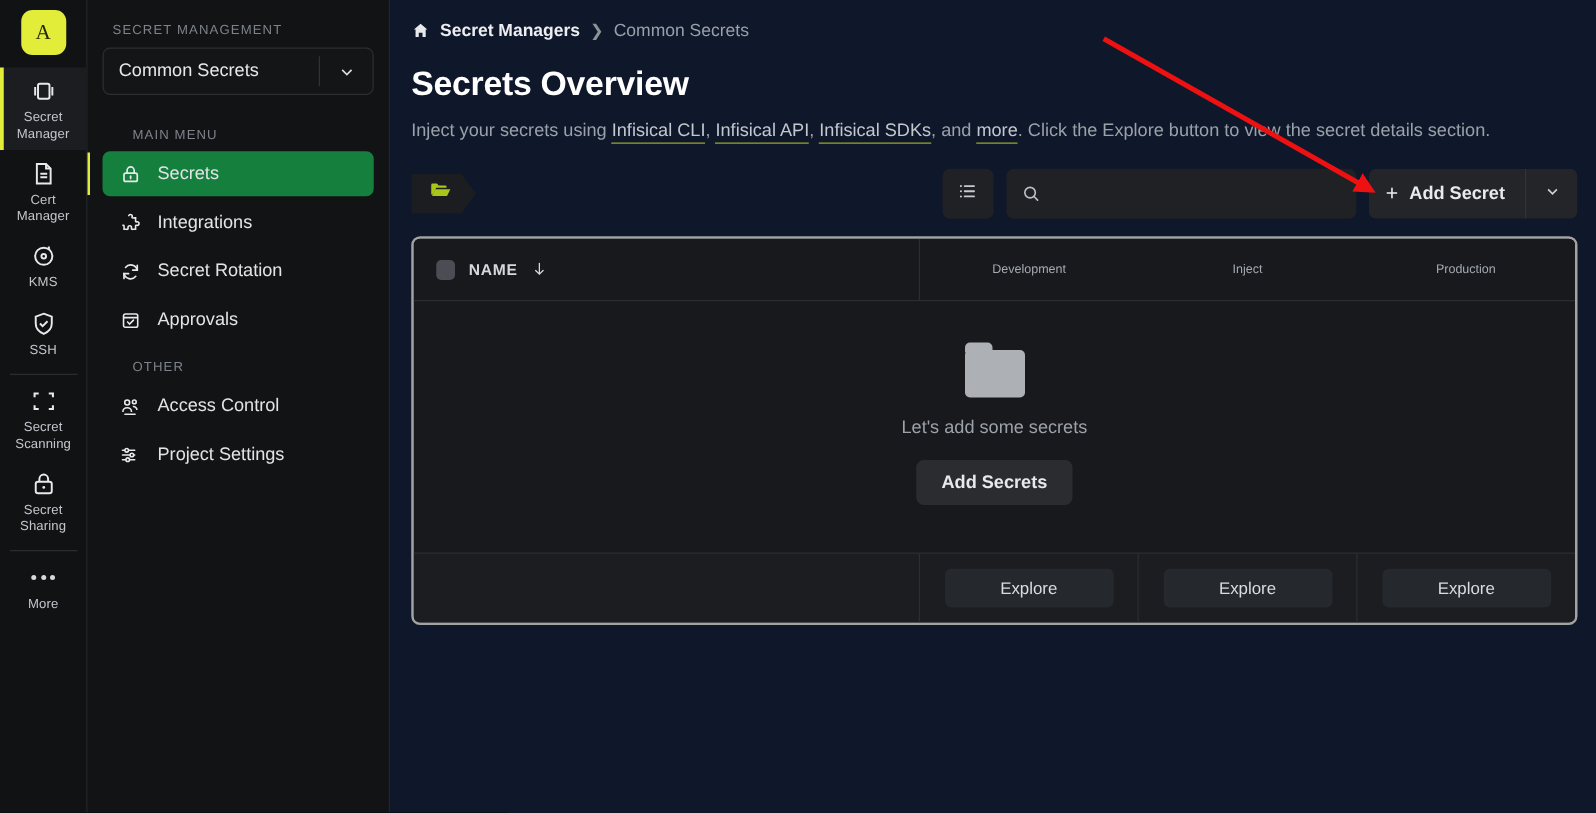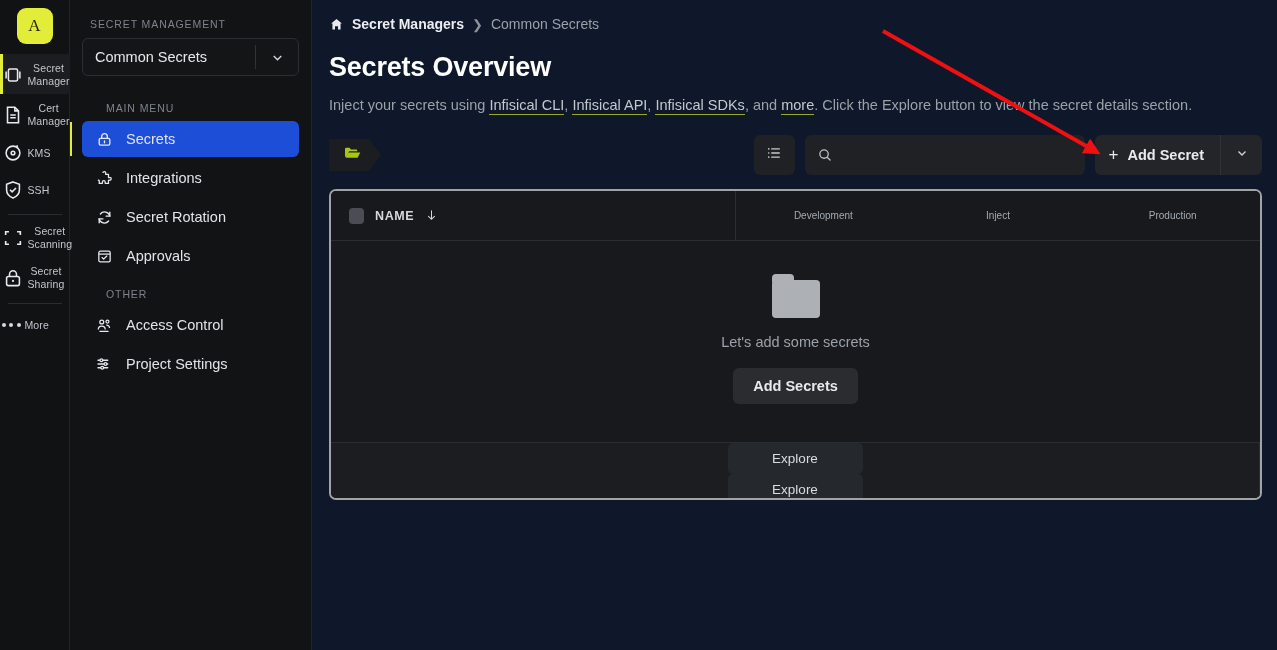--- a/index.html
+++ b/index.html
@@ -23,21 +23,21 @@
   .logo {
     width: 36px; height: 36px; border-radius: 9px;
     background: #e1ed38;
     display: flex; align-items: center; justify-content: center;
     font-size: 17px; font-weight: 500; color: #25260a;
     margin-bottom: 10px;
     font-family: "Liberation Serif", serif;
   }
   .rail-item {
     width: 70px; padding: 8px 2px 7px;
-    display: flex; flex-direction: row; align-items: center; gap: 4px;
+    display: flex; flex-direction: column; align-items: center; gap: 4px;
     position: relative;
     color: #c8cbd0;
   }
   .rail-item.active { background: #1c1d20; }
   .rail-item.active::before {
     content: ""; position: absolute; left: 0; top: 0; bottom: 0;
     width: 3px; background: #e1ed38;
   }
   .rail-label {
     font-size: 10.5px; line-height: 12.5px; text-align: center;
@@ -72,21 +72,21 @@
   .menu-caption {
     font-size: 10.5px; letter-spacing: .9px; color: #7e838c;
     text-transform: uppercase; margin: 0 0 7px 8px; padding-left: 16px;
   }
   .menu-caption.other { margin-top: 14px; }
   .nav-item {
     height: 36px; border-radius: 6px; display: flex; align-items: center;
     gap: 12px; padding-left: 12px; color: #e2e4e8; font-size: 14.5px;
     position: relative; margin-bottom: 3px;
   }
-  .nav-item.active { background: #1d4ed8; }
+  .nav-item.active { background: #15803d; }
   .nav-item.active::before {
     content: ""; position: absolute; left: -12px; top: 1px; bottom: 1px;
     width: 2px; background: #e1ed38;
   }
   .nav-item .nav-ico { width: 20px; display: flex; align-items: center; justify-content: center; color: #e2e4e8; }
 
   
   .main { flex: 1; height: 650px; background: #0f172a; padding: 14px 16px 0 17px; position: relative; }
   .crumb { display: flex; align-items: center; gap: 8px; height: 20px; margin-bottom: 18px; }
   .crumb .home { color: #e7e9ec; display: flex; align-items: center; }
@@ -156,21 +156,21 @@
   }
   .folder-big::before {
     content: ""; position: absolute; top: -6px; left: 0; width: 22px; height: 8px;
     background: #adb1b6; border-radius: 4px 4px 0 0;
   }
   .empty-text { font-size: 14.5px; color: #9ca2aa; margin-bottom: 18px; }
   .add-secrets-btn {
     background: #2a2c30; color: #e7e9ed; font-size: 14.5px; font-weight: bold;
     padding: 10px 20px; border-radius: 6px;
   }
-  .tfoot { display: flex; height: 56px; border-top: 1px solid #2a2d31; background: #1b1d20; flex-direction: column; }
+  .tfoot { display: flex; height: 56px; border-top: 1px solid #2a2d31; background: #1b1d20; }
   .tf-name { width: 405px; border-right: 1px solid #2a2d31; }
   .tf-env { flex: 1; display: flex; align-items: center; justify-content: center; border-right: 1px solid #2a2d31; }
   .tf-env:last-child { border-right: none; }
   .explore-btn {
     background: #25282c; color: #d9dce1; font-size: 13.5px;
     padding: 8px 0; width: 135px; text-align: center; border-radius: 5px;
   }
 
   
   .anno { position: absolute; left: 0; top: 0; width: 1277px; height: 650px; pointer-events: none; }

